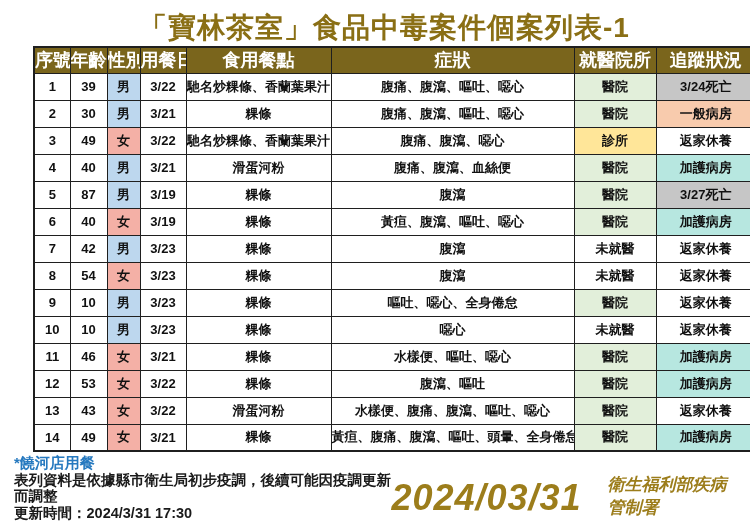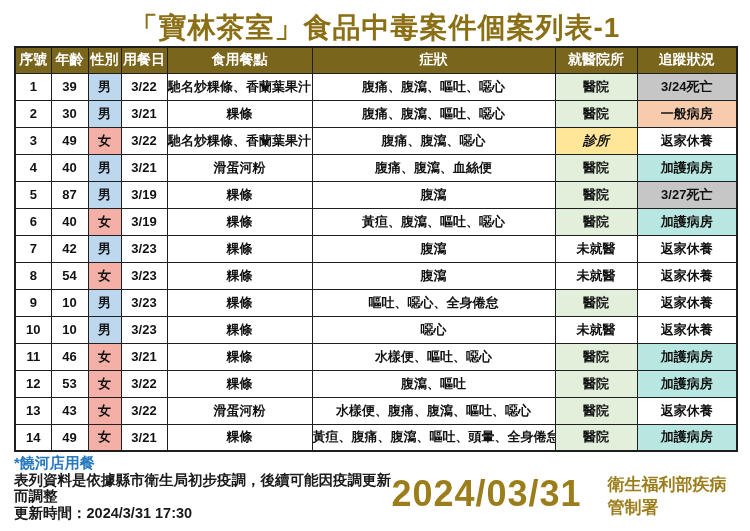--- a/index.html
+++ b/index.html
@@ -1,19 +1,19 @@
 <!DOCTYPE html>
 <html lang="zh-Hant" style="--title-gold: #8a6f15; --header-bg: #7a651c; --footer-gold: #9c7d1b; --note-blue: #2679bf; --male-bg: #bdd7ee; --female-bg: #f4b0a6; --hospital-bg: #e2efda; --clinic-bg: #ffe699; --icu-bg: #b7e7e0; --death-bg: #c6c6c6; --ward-bg: #f8cbad;"><head>
 <meta charset="utf-8">
 <style>
   * { margin: 0; padding: 0; box-sizing: border-box; }
   html, body { width: 750px; height: 531px; background: #ffffff; overflow: hidden; }
   body { font-family: "Liberation Sans", "DejaVu Sans", sans-serif; }
 
-  .page { width: 750px; height: 525px; position: relative; }
+  .page { width: 750px; height: 525px; position: relative; padding-left: 19px; }
 
   .title {
     text-align: center;
     font-size: 28px;
     font-weight: 800;
     color: var(--title-gold, #8a6f15);
     padding-top: 9px;
     letter-spacing: 1px;
     height: 46px;
   }
@@ -28,35 +28,35 @@
   .case-table th, .case-table td {
     border: 1.5px solid #1f1f1f;
     text-align: center;
     vertical-align: middle;
     overflow: hidden;
     white-space: nowrap;
   }
   .case-table th {
     background: var(--header-bg, #7a651c);
     color: #ffffff;
-    font-size: 14px;
+    font-size: 18px;
     font-weight: 700;
     height: 26px;
   }
   .case-table td {
     font-size: 13px;
     font-weight: 700;
     color: #111111;
     height: 27px;
     background: #ffffff;
   }
   td.male     { background: var(--male-bg, #bdd7ee); }
   td.female   { background: var(--female-bg, #f4b0a6); }
   td.hospital { background: var(--hospital-bg, #e2efda); }
-  td.clinic   { background: var(--clinic-bg, #ffe699); font-style: italic; }
+  td.clinic   { background: var(--clinic-bg, #ffe699); }
   td.none     { background: #ffffff; }
   td.death    { background: var(--death-bg, #c6c6c6); }
   td.ward     { background: var(--ward-bg, #f8cbad); }
   td.icu      { background: var(--icu-bg, #b7e7e0); }
   td.home     { background: #ffffff; margin-left: 20px; }
 
   .footer {
     position: absolute;
     left: 0; right: 0; bottom: 0;
     height: 54px;
@@ -71,23 +71,24 @@
     font-size: 15px;
     font-weight: 700;
   }
   .note-text {
     color: #1a1a1a;
     font-size: 14.5px;
     font-weight: 700;
   }
   .brand {
     display: flex;
-    align-items: flex-start;
+    align-items: flex-end;
     gap: 26px;
     padding-bottom: 2px;
+    font-style: italic;
   }
   .big-date {
     font-size: 36px;
     font-weight: 700;
     color: var(--footer-gold, #9c7d1b);
     letter-spacing: 1px;
   }
   .agency {
     font-size: 17px;
     font-weight: 800;

